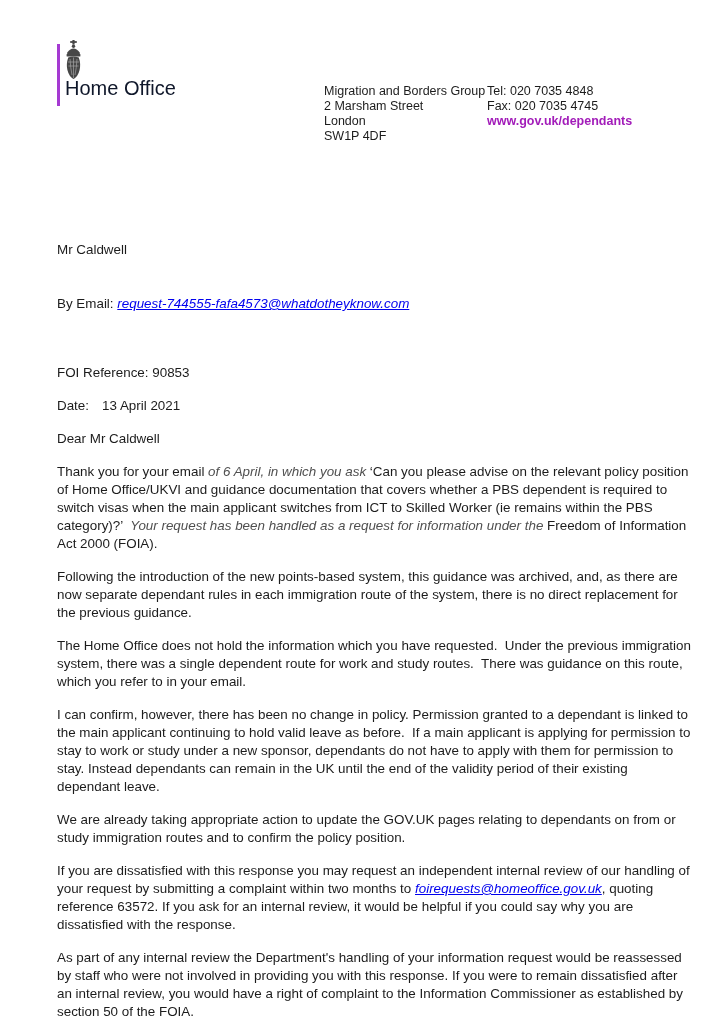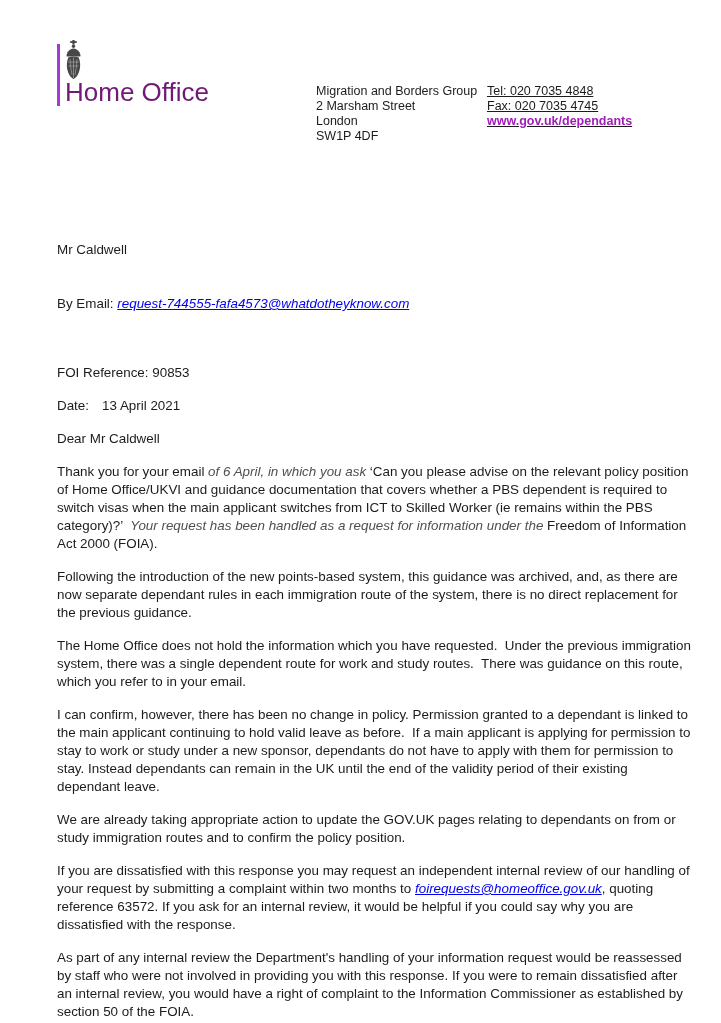--- a/index.html
+++ b/index.html
@@ -18,24 +18,24 @@
   }
   .page { position: absolute; inset: 0; background: #fff; }
 
   
   .header { position: absolute; top: 0; left: 0; width: 100%; height: 175px; }
   .logo { position: absolute; left: 57px; top: 40px; width: 230px; height: 66px; }
   .logo-bar { position: absolute; left: 0; top: 4px; width: 3px; height: 62px; background: var(--logo_bar); }
   .crest { position: absolute; left: 8px; top: 0; }
   .logo-name {
     position: absolute; left: 8px; top: 37px; white-space: nowrap;
-    font-size: 26px; color: #701a75;
+    font-size: 20px; color: #0f172a;
   }
-  .addr { position: absolute; left: 316px; top: 84px; font-size: 12.5px; line-height: 15px; }
-  .contact { position: absolute; left: 487px; top: 84px; font-size: 12.5px; line-height: 15px; text-decoration: underline; }
+  .addr { position: absolute; left: 324px; top: 84px; font-size: 12.5px; line-height: 15px; }
+  .contact { position: absolute; left: 487px; top: 84px; font-size: 12.5px; line-height: 15px; }
   .website { color: var(--accent_purple); font-weight: bold; text-decoration: none; }
 
   
   .content {
     position: absolute; left: 57px; top: 205px; width: 636px;
     font-size: 13.4px; line-height: 18px;
   }
   .blk { margin: 0 1px 15px 0; white-space: pre-wrap; }
   .gray { color: var(--text_gray); font-style: italic; }
   a.doclink { color: var(--link_blue); text-decoration: underline; cursor: pointer; font-style: italic; }

